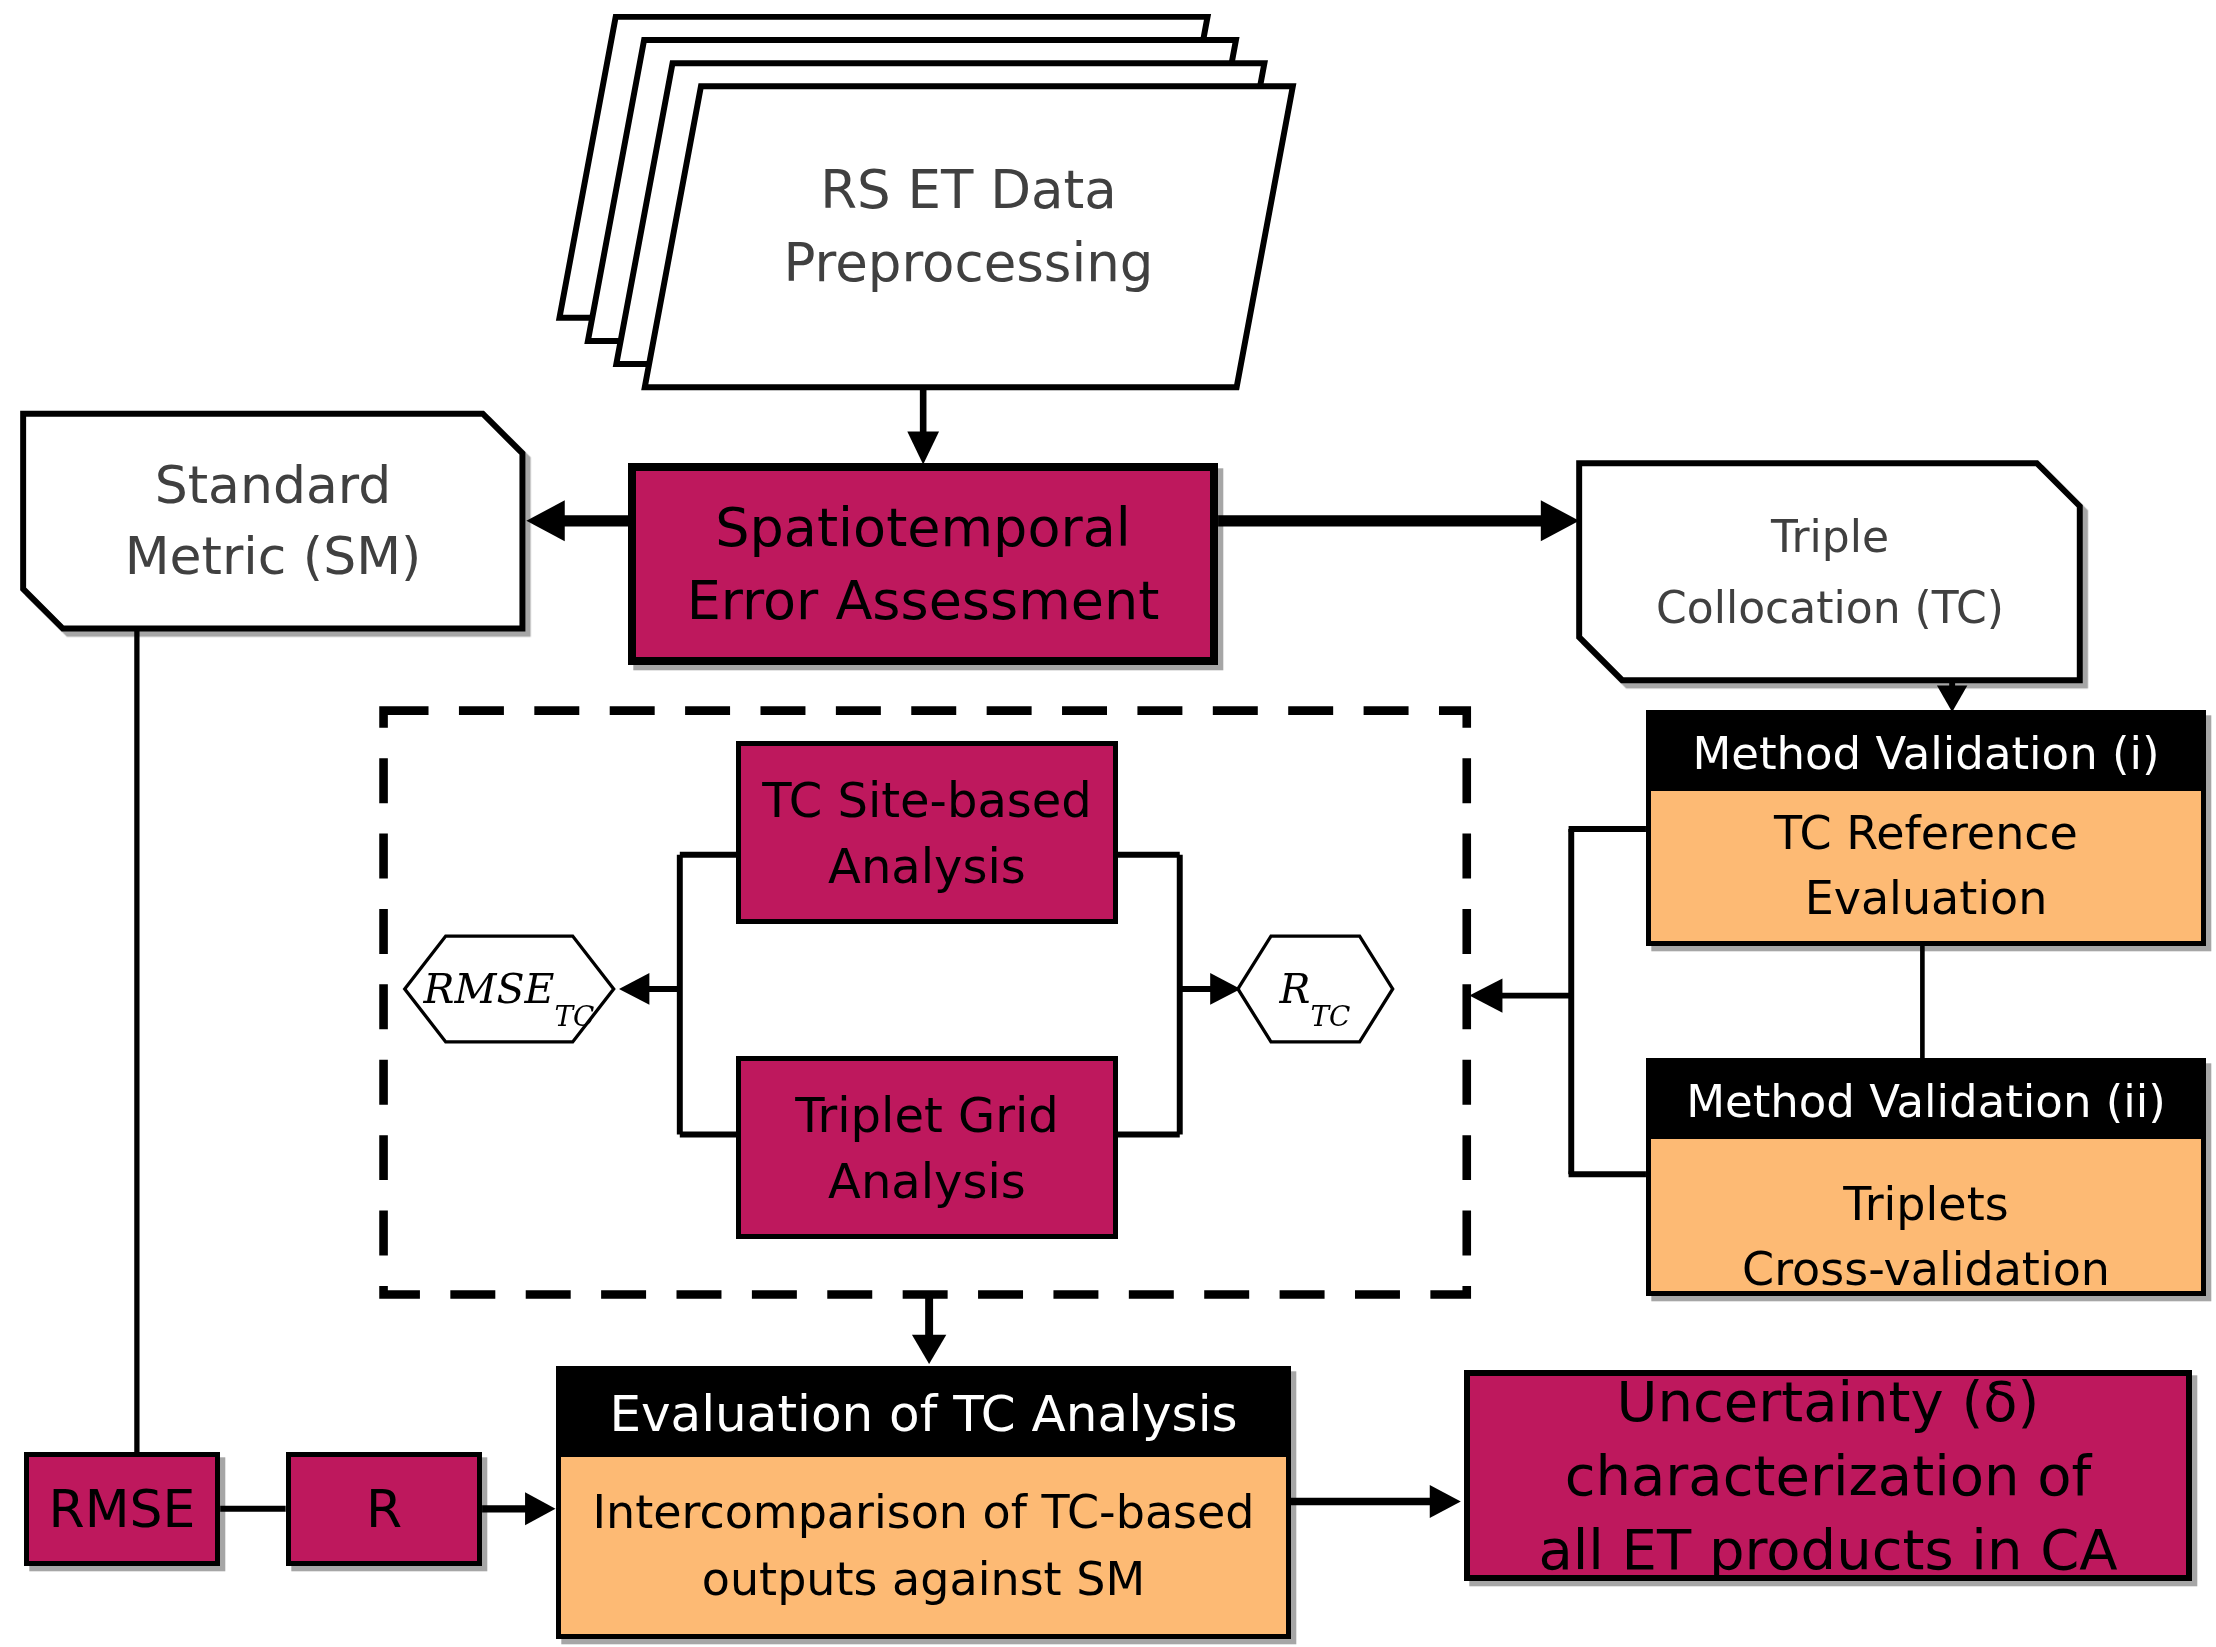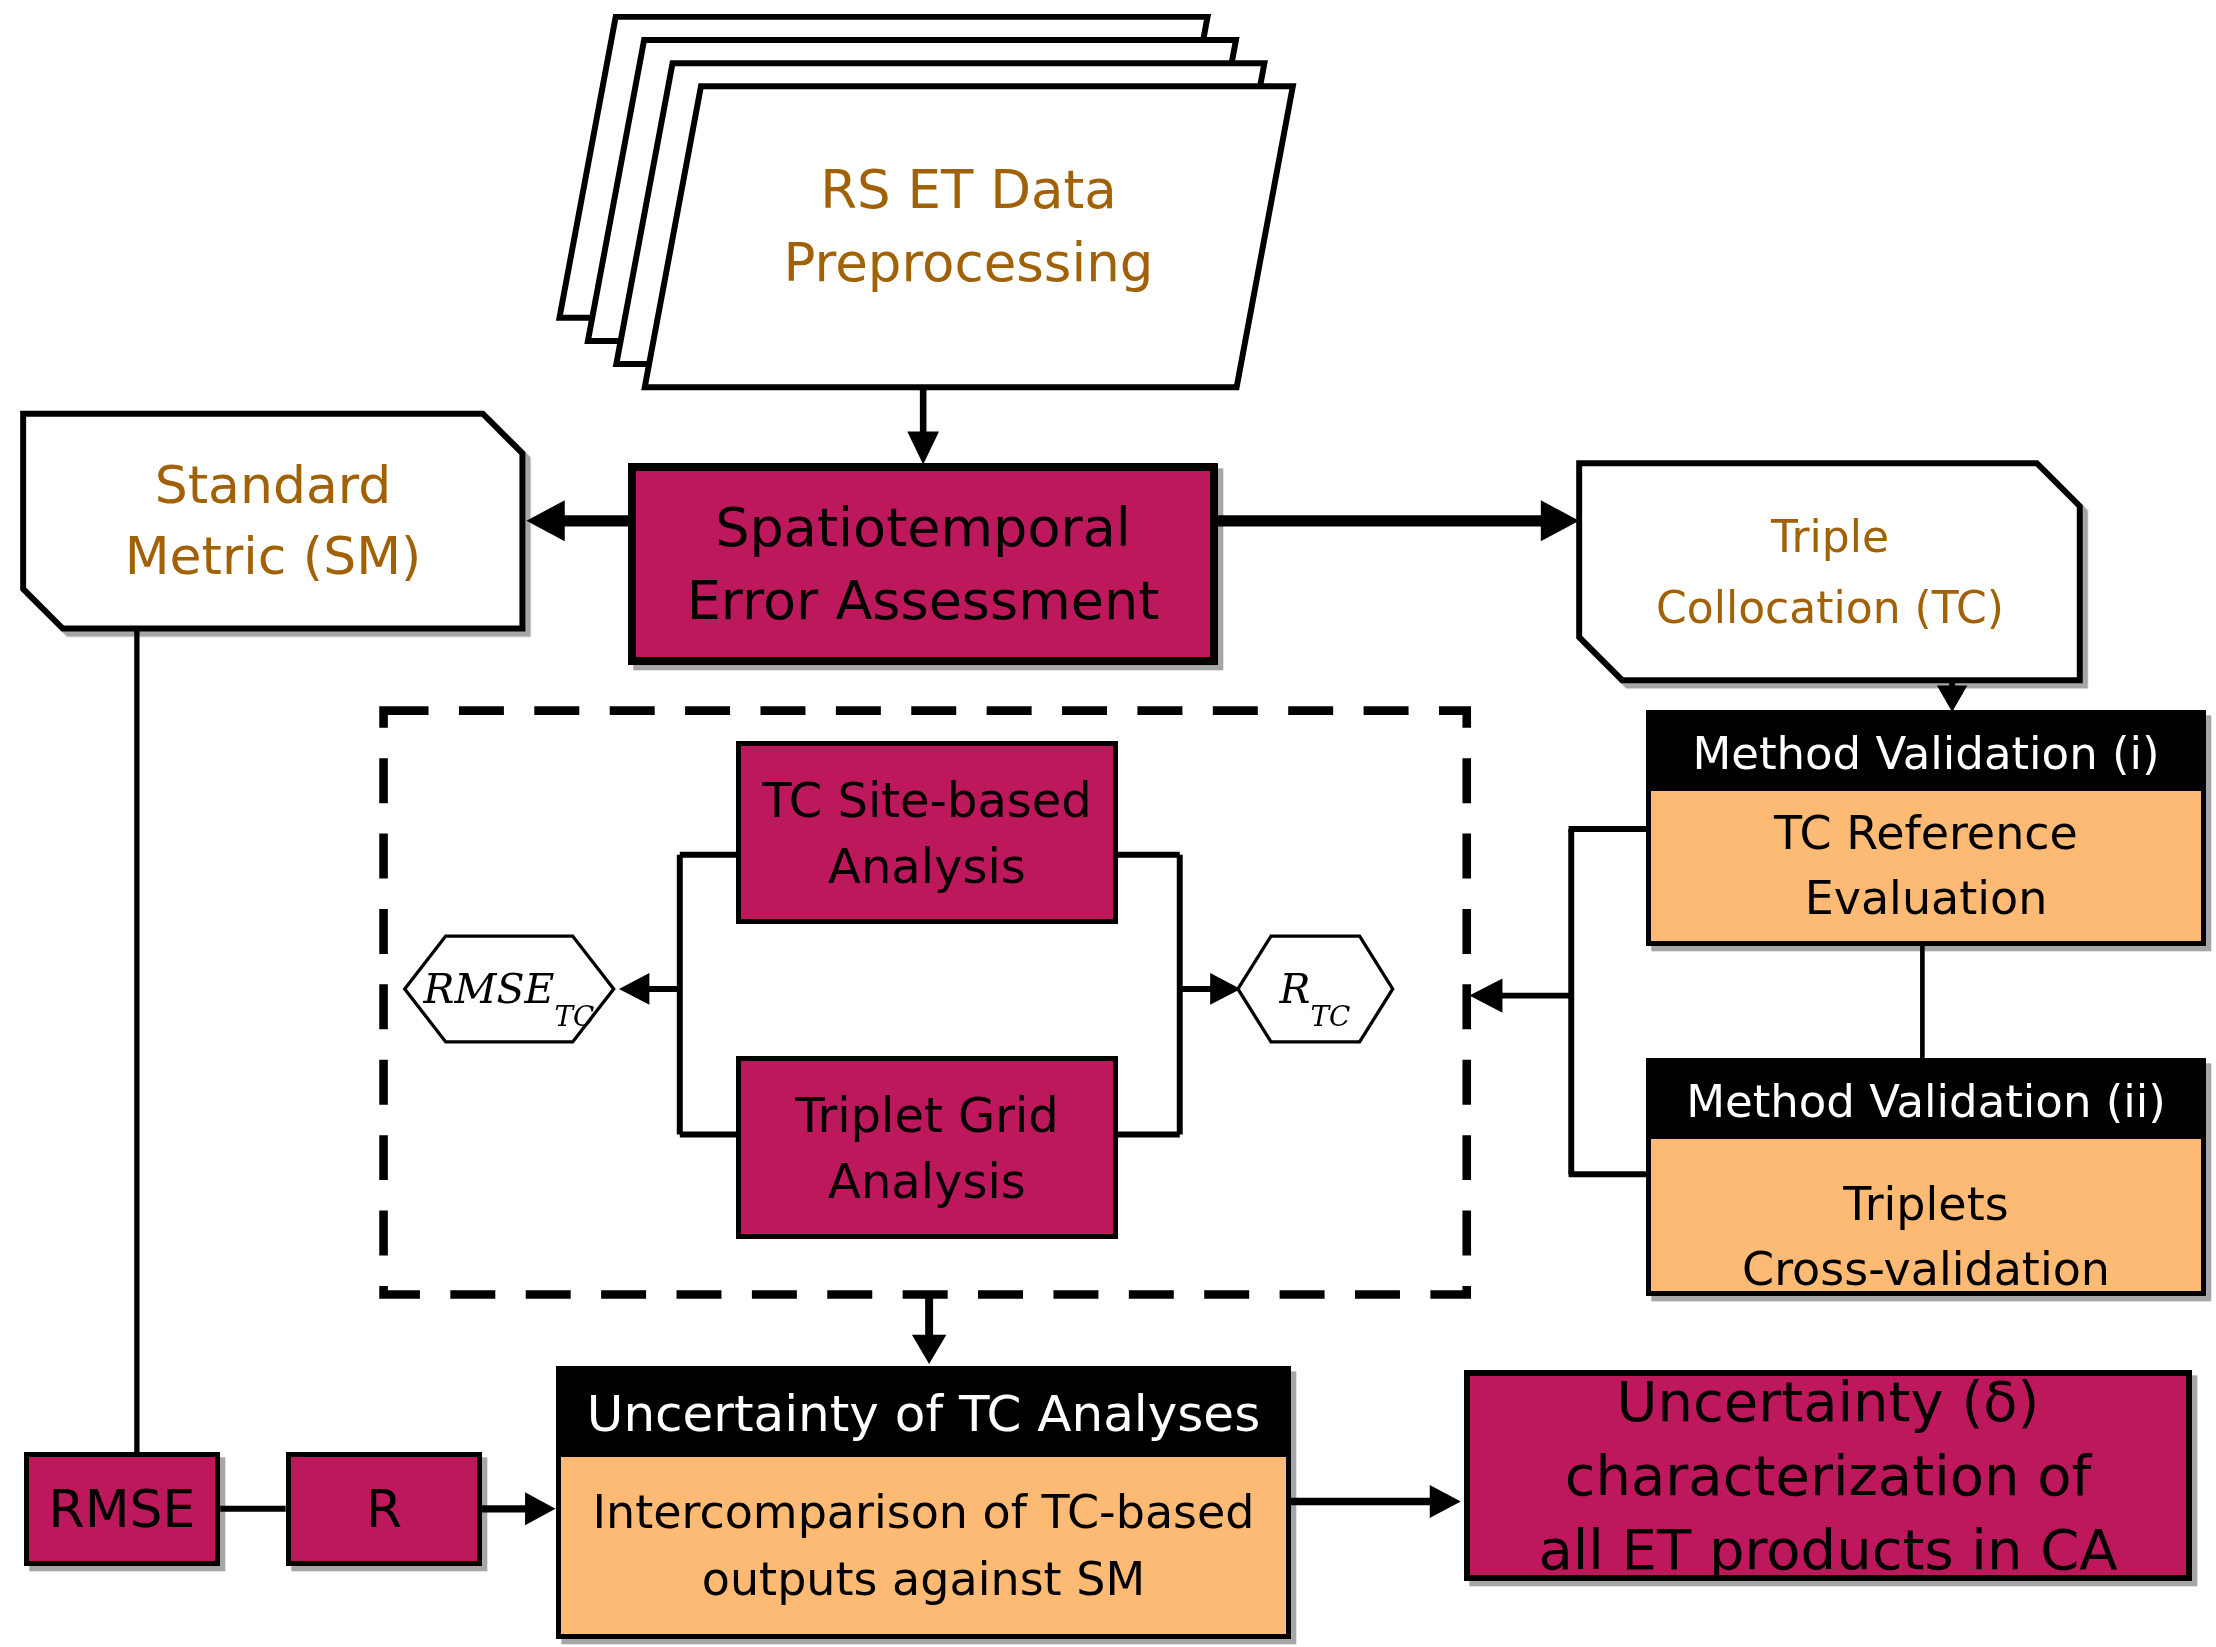--- a/index.html
+++ b/index.html
@@ -13,21 +13,21 @@
     overflow:hidden;
   }
   svg.layer{position:absolute;left:0;top:0;}
   .lbl{
     position:absolute;
     display:flex;
     align-items:center;
     justify-content:center;
     text-align:center;
     white-space:pre-line;
-    color:#a16207;
+    color:#404040;
   }
   .box{
     position:absolute;
     background:#be185d;
     border:6px solid #000;
     box-sizing:border-box;
     box-shadow:5.3px 5.3px 0 rgba(0,0,0,0.35);
     display:flex;
     align-items:center;
     justify-content:center;
@@ -205,21 +205,21 @@
     <div class="hdr" style="height:76px;font-size:45px;">Method Validation (ii)</div>
     <div class="bdy" style="font-size:46px;line-height:65px;border-radius:12px;">Triplets
 Cross-validation</div>
   </div>
 
   <div class="box" style="left:24px;top:1452px;width:196px;height:114px;border-width:5.3px;font-size:52px;">RMSE</div>
 
   <div class="box" style="left:286px;top:1452px;width:196px;height:114px;border-width:5.3px;font-size:52px;">R</div>
 
   <div class="hdrbox" style="left:556px;top:1366px;width:735px;height:273px;border-width:5.3px;">
-    <div class="hdr" style="height:86px;font-size:50px;">Uncertainty of TC Analyses</div>
+    <div class="hdr" style="height:86px;font-size:50px;">Evaluation of TC Analysis</div>
     <div class="bdy" style="font-size:46px;line-height:67px;">Intercomparison of TC-based
 outputs against SM</div>
   </div>
 
   <div class="box" style="left:1464px;top:1370px;width:728px;height:211px;border-width:6.6px;font-size:56px;line-height:74px;">Uncertainty (δ)
 characterization of
 all ET products in CA</div>
 
 </div>
 

